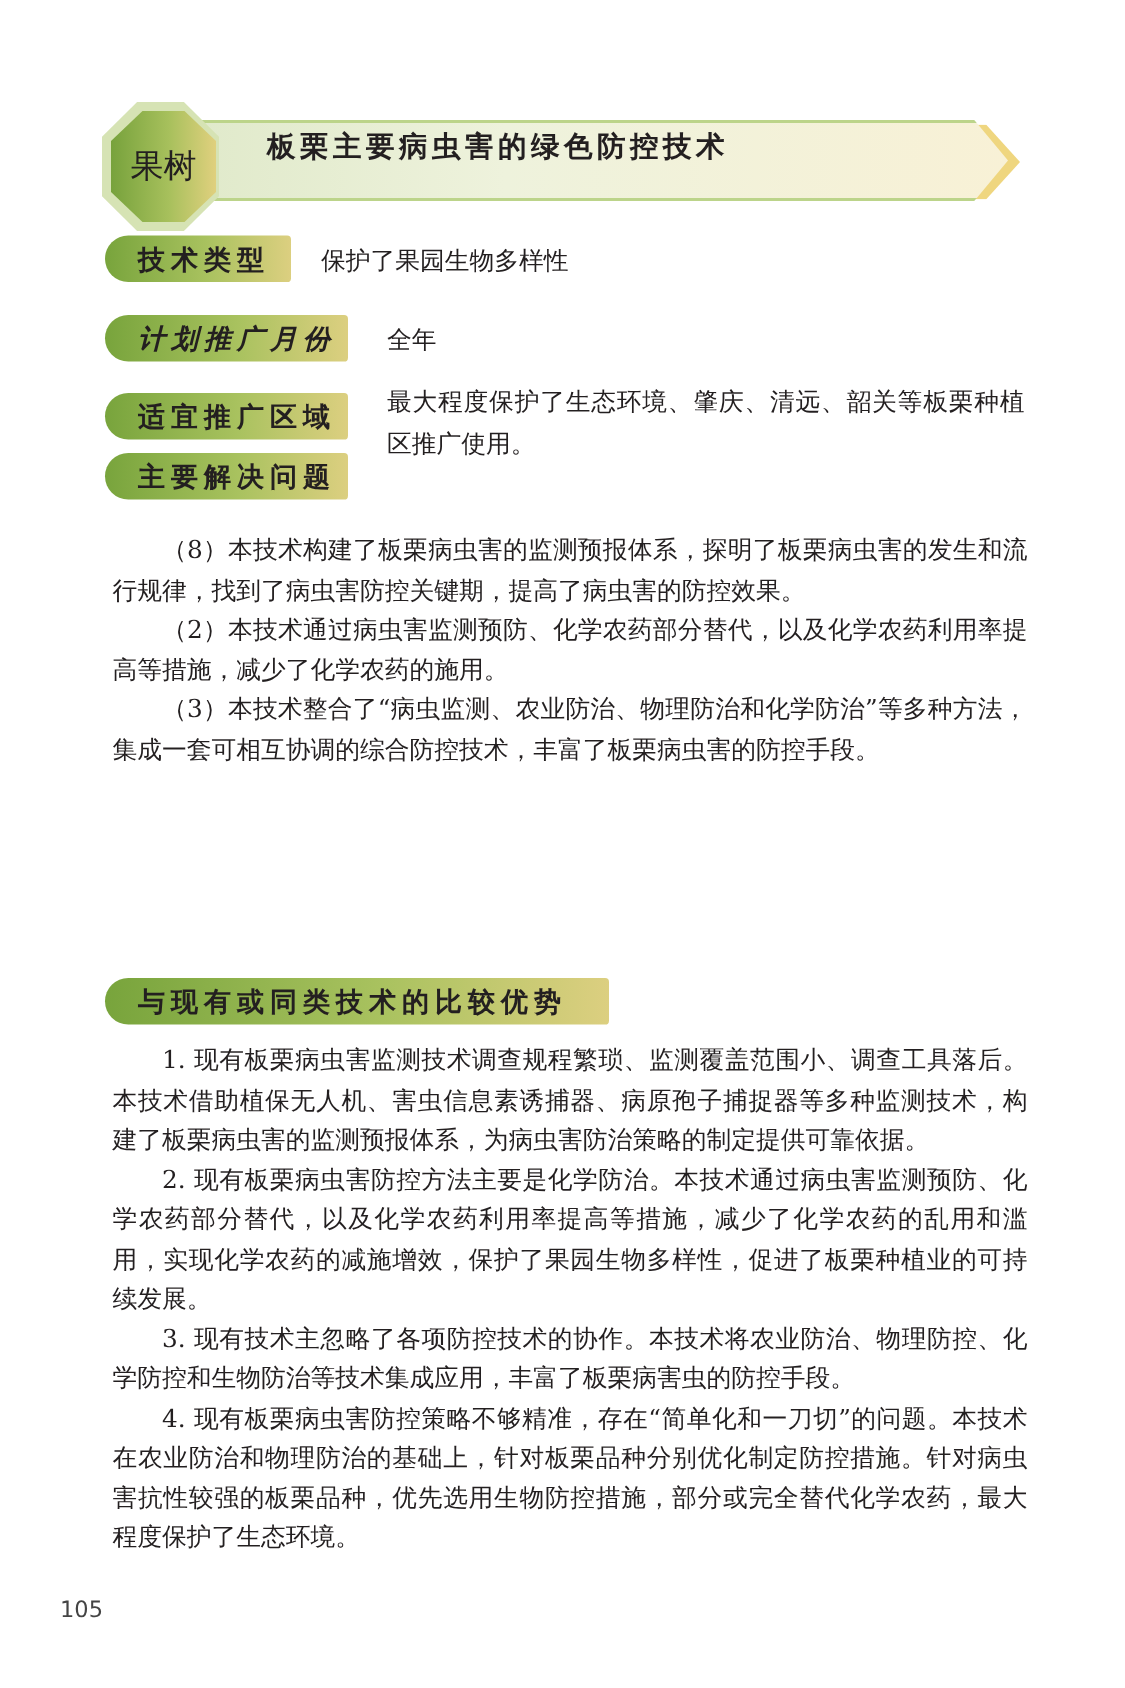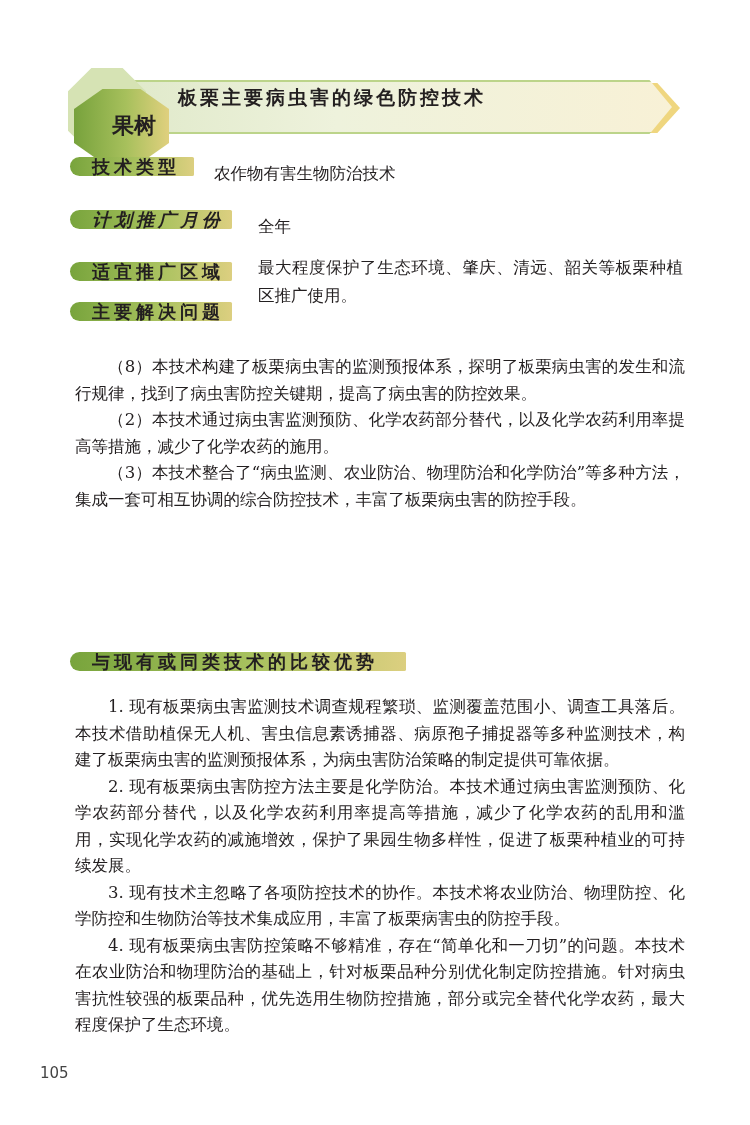--- a/index.html
+++ b/index.html
@@ -23,28 +23,28 @@
     .title-text {
       position: absolute; left: 110px; top: 17px; font-family: "DejaVu Sans", sans-serif;
       font-size: 19px; font-weight: bold; letter-spacing: 3px; color: #231f20;
     }
     .octagon-outline {
       position: absolute; left: 0; top: 0; width: 78px; height: 86px;
       background: #d6e3b4;
       clip-path: polygon(30% 0, 70% 0, 100% 27%, 100% 73%, 70% 100%, 30% 100%, 0 73%, 0 27%);
     }
     .octagon {
-      position: absolute; left: 6px; top: 21px; width: 70px; height: 74px;
+      position: absolute; left: 6px; top: 6px; width: 70px; height: 74px;
       background: linear-gradient(90deg, #77a23c 0%, #a7c05c 55%, #e0d07e 100%);
       clip-path: polygon(30% 0, 70% 0, 100% 27%, 100% 73%, 70% 100%, 30% 100%, 0 73%, 0 27%);
       display: flex; align-items: center; justify-content: center;
-      font-family: "DejaVu Sans", sans-serif; font-weight: bold; font-size: 22px; color: #231f20; padding-left: 25px;
+      font-family: "DejaVu Sans", sans-serif; font-weight: normal; font-size: 22px; color: #231f20;
     }
     .pill {
-      position: absolute; left: 70px; height: 19px;
+      position: absolute; left: 70px; height: 31px;
       background: linear-gradient(90deg, #78a43c 0%, #a9c25f 55%, #dccf80 100%);
       border-radius: 18px 3px 3px 18px;
       font-family: "DejaVu Sans", sans-serif; font-weight: bold; font-size: 18px;
       letter-spacing: 4px; color: #231f20;
       display: flex; align-items: center; padding-left: 22px; box-sizing: border-box;
     }
     .field-value { position: absolute; font-size: 16.5px; line-height: 28px; color: #231f20; }
     .body-text {
       position: absolute; left: 75px; width: 610px; font-size: 16.5px; line-height: 26.5px;
       text-align: justify; color: #231f20;
@@ -57,21 +57,21 @@
 
 <div class="header">
   <div class="title-bar-edge"></div>
   <div class="title-bar"></div>
   <div class="title-text">板栗主要病虫害的绿色防控技术</div>
   <div class="octagon-outline"></div>
   <div class="octagon">果树</div>
 </div>
 
 <div class="pill" style="top:157px;width:124px;">技术类型</div>
-<div class="field-value" style="left:214px;top:160px;">农作物有害生物防治技术</div>
+<div class="field-value" style="left:214px;top:160px;">保护了果园生物多样性</div>
 
 <div class="pill" style="top:210px;width:162px;font-style:italic;">计划推广月份</div>
 <div class="field-value" style="left:258px;top:213px;text-align:right;">全年</div>
 
 <div class="pill" style="top:262px;width:162px;">适宜推广区域</div>
 <div class="field-value" style="left:258px;top:254px;width:425px;text-align:justify;">最大程度保护了生态环境、肇庆、清远、韶关等板栗种植区推广使用。</div>
 
 <div class="pill" style="top:302px;width:162px;">主要解决问题</div>
 
 <div class="body-text" style="top:354px;">

